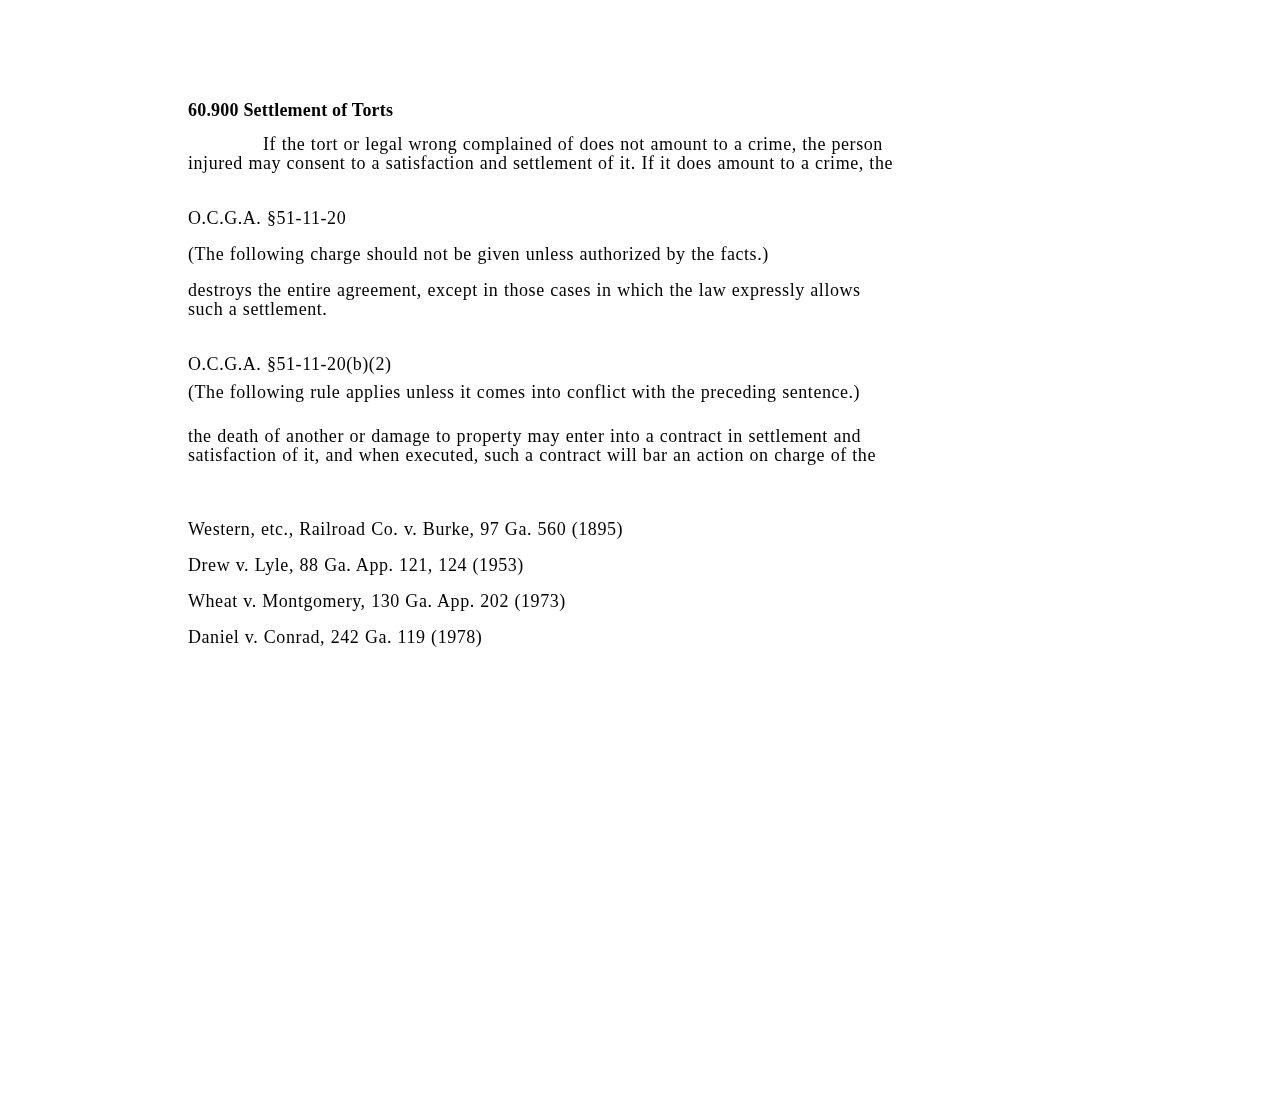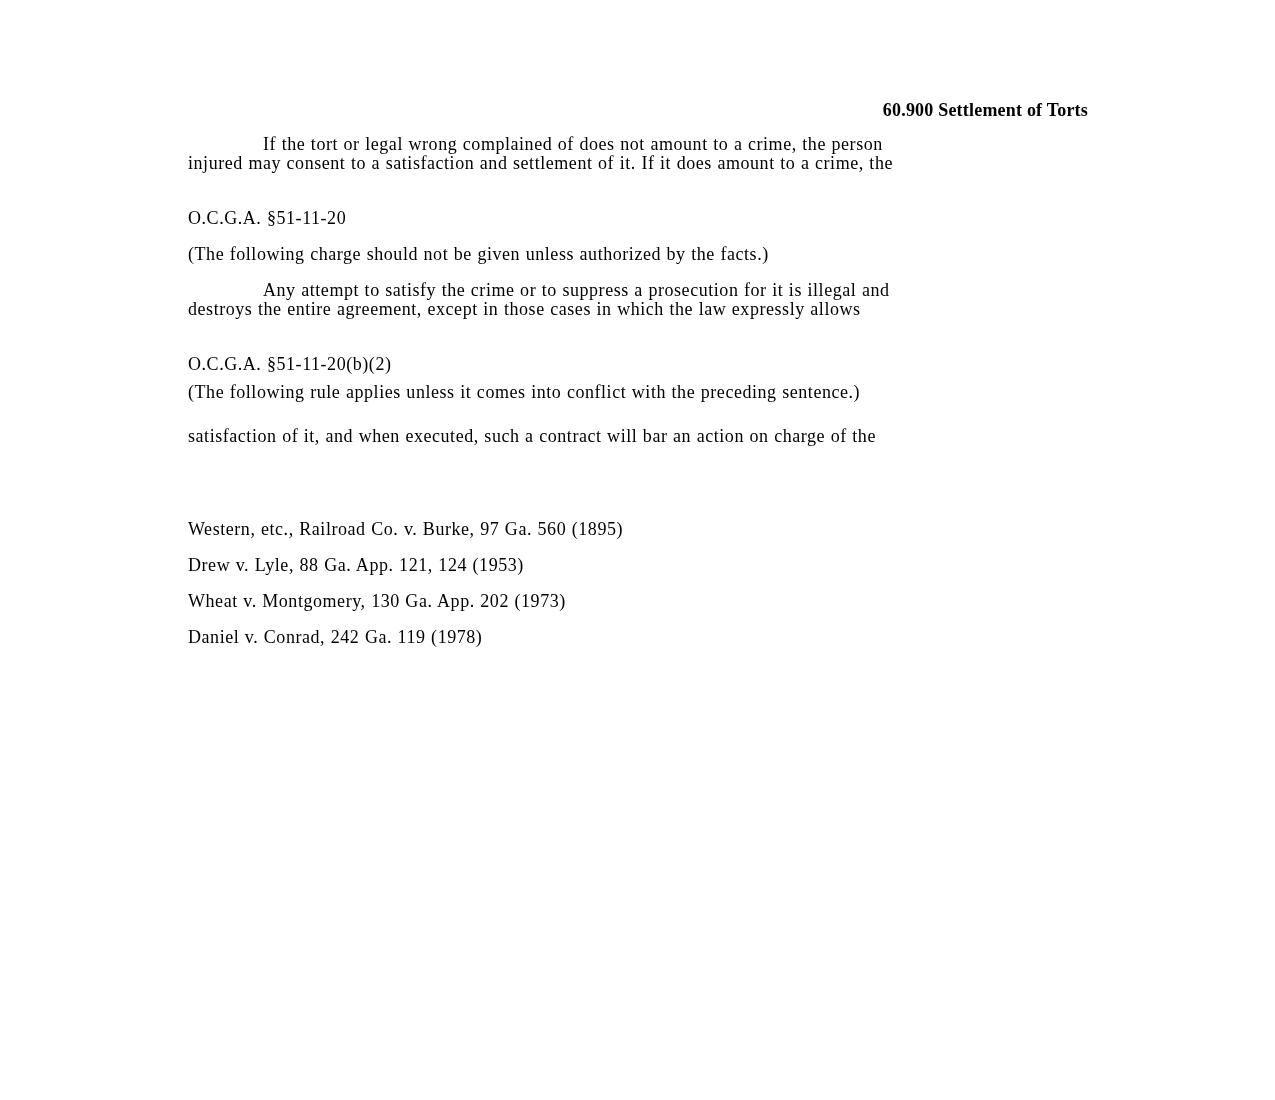--- a/index.html
+++ b/index.html
@@ -1,46 +1,47 @@
 <!DOCTYPE html>
 <html><head>
 <meta charset="utf-8">
 <style>
   html, body { margin:0; padding:0; background:#ffffff; }
   body { width:1275px; height:1100px; position:relative; overflow:hidden; }
   .page { position:absolute; left:188px; top:0; width:900px; font-family:"Liberation Serif", serif; color:#000; font-size:18px; }
-  .title { position:absolute; left:0; width:900px; top:100px; text-align:right; font-weight:bold; font-size:18px; letter-spacing:0.2px; }
+  .title { position:absolute; left:0; width:900px; top:100px; text-align:left; font-weight:bold; font-size:18px; letter-spacing:0.2px; }
   .blk { position:absolute; left:0; white-space:nowrap; line-height:19.3px; letter-spacing:0.55px; word-spacing:0.5px; }
   .ind { display:inline-block; width:75px; }
 </style>
 </head>
 <body>
 
 <div class="page">
   <div class="title">60.900 Settlement of Torts</div>
 
   <div class="blk" style="top:135px">
     <div><span class="ind"></span><span>If the tort or legal wrong complained of does not amount to a crime, the person</span></div>
     <div>injured may consent to a satisfaction and settlement of it. If it does amount to a crime, the</div>
   </div>
 
   <div class="blk" style="top:209px">O.C.G.A. §51-11-20</div>
 
   <div class="blk" style="top:245px">(The following charge should not be given unless authorized by the facts.)</div>
 
   <div class="blk" style="top:281px">
-    <div><span class="ind"></span><span>Any attempt to satisfy the crime or to suppress a prosecution for it is illegal and</span></div>
     <div>destroys the entire agreement, except in those cases in which the law expressly allows</div>
+    <div>such a settlement.</div>
   </div>
 
   <div class="blk" style="top:355px">O.C.G.A. §51-11-20(b)(2)</div>
 
   <div class="blk" style="top:383px">(The following rule applies unless it comes into conflict with the preceding sentence.)</div>
 
   <div class="blk" style="top:427px">
+    <div>the death of another or damage to property may enter into a contract in settlement and</div>
     <div>satisfaction of it, and when executed, such a contract will bar an action on charge of the</div>
   </div>
 
   <div class="blk" style="top:520px">Western, etc., Railroad Co. v. Burke, 97 Ga. 560 (1895)</div>
   <div class="blk" style="top:556px">Drew v. Lyle, 88 Ga. App. 121, 124 (1953)</div>
   <div class="blk" style="top:592px">Wheat v. Montgomery, 130 Ga. App. 202 (1973)</div>
   <div class="blk" style="top:628px">Daniel v. Conrad, 242 Ga. 119 (1978)</div>
 </div>
 
 </body></html>

